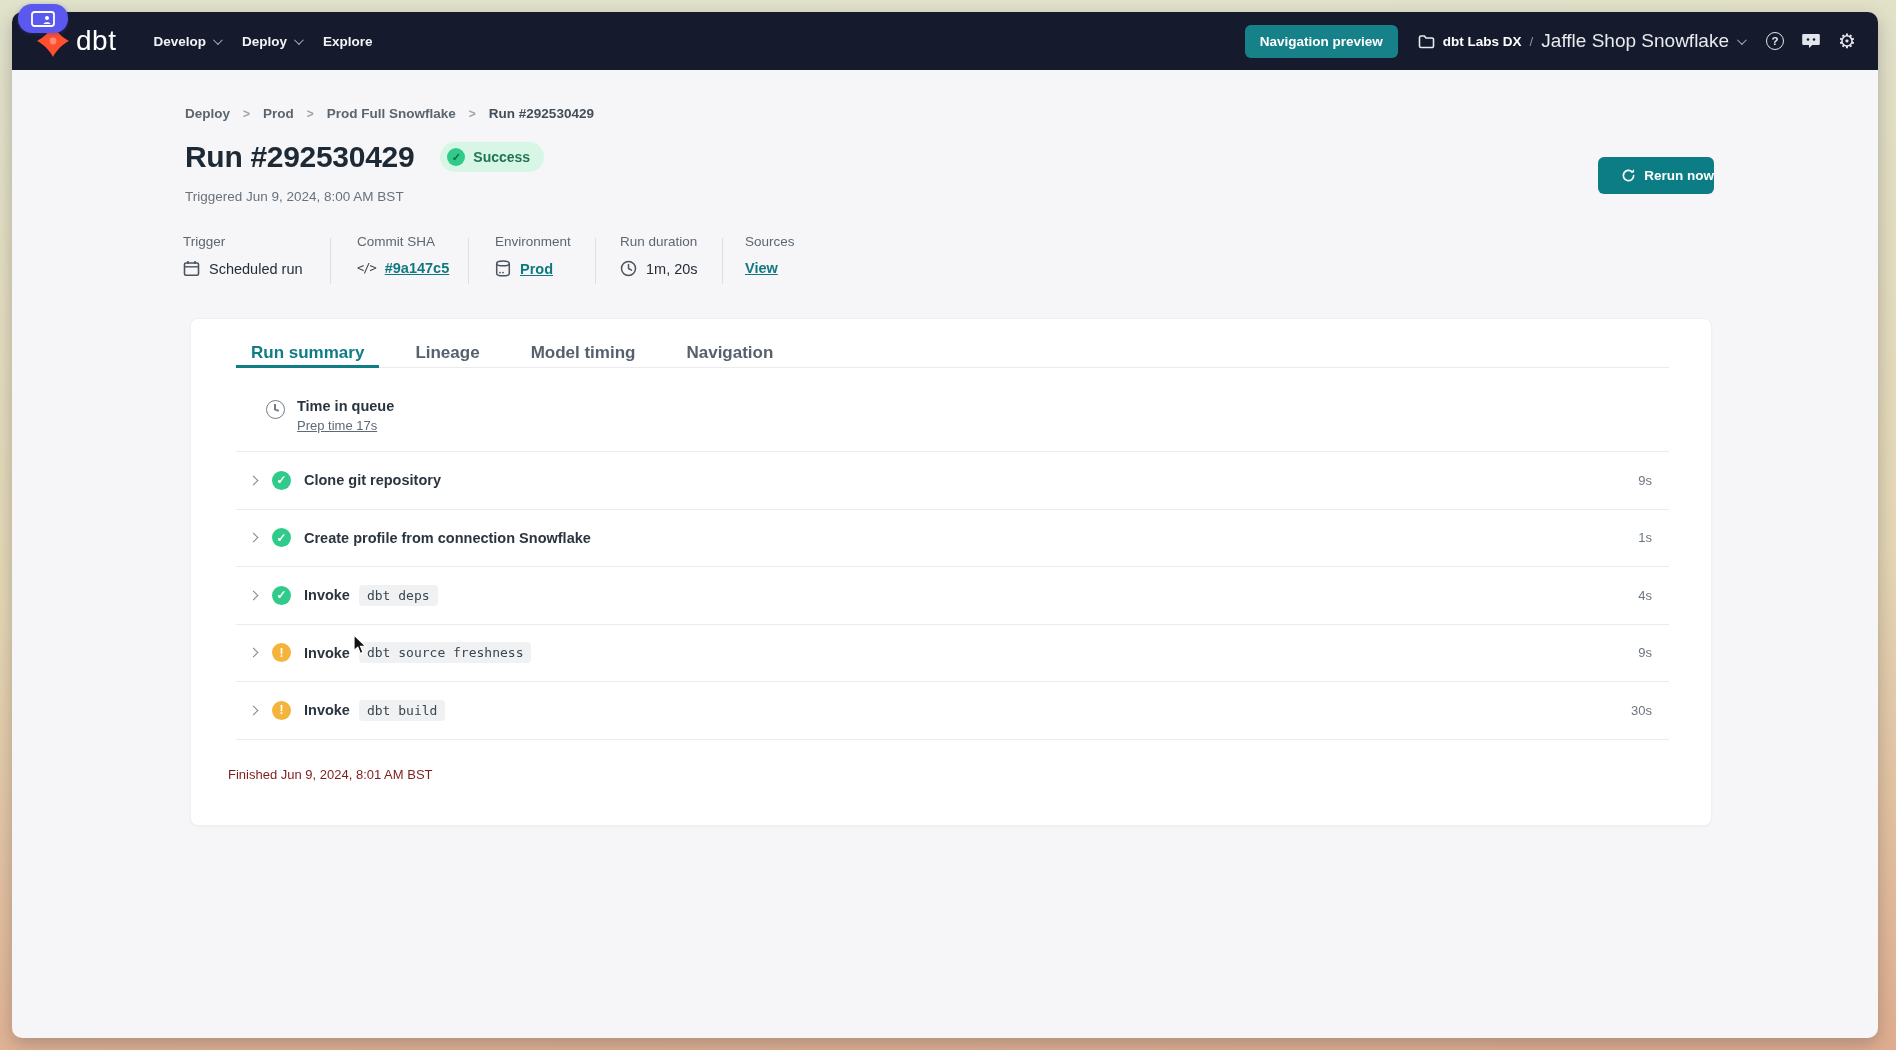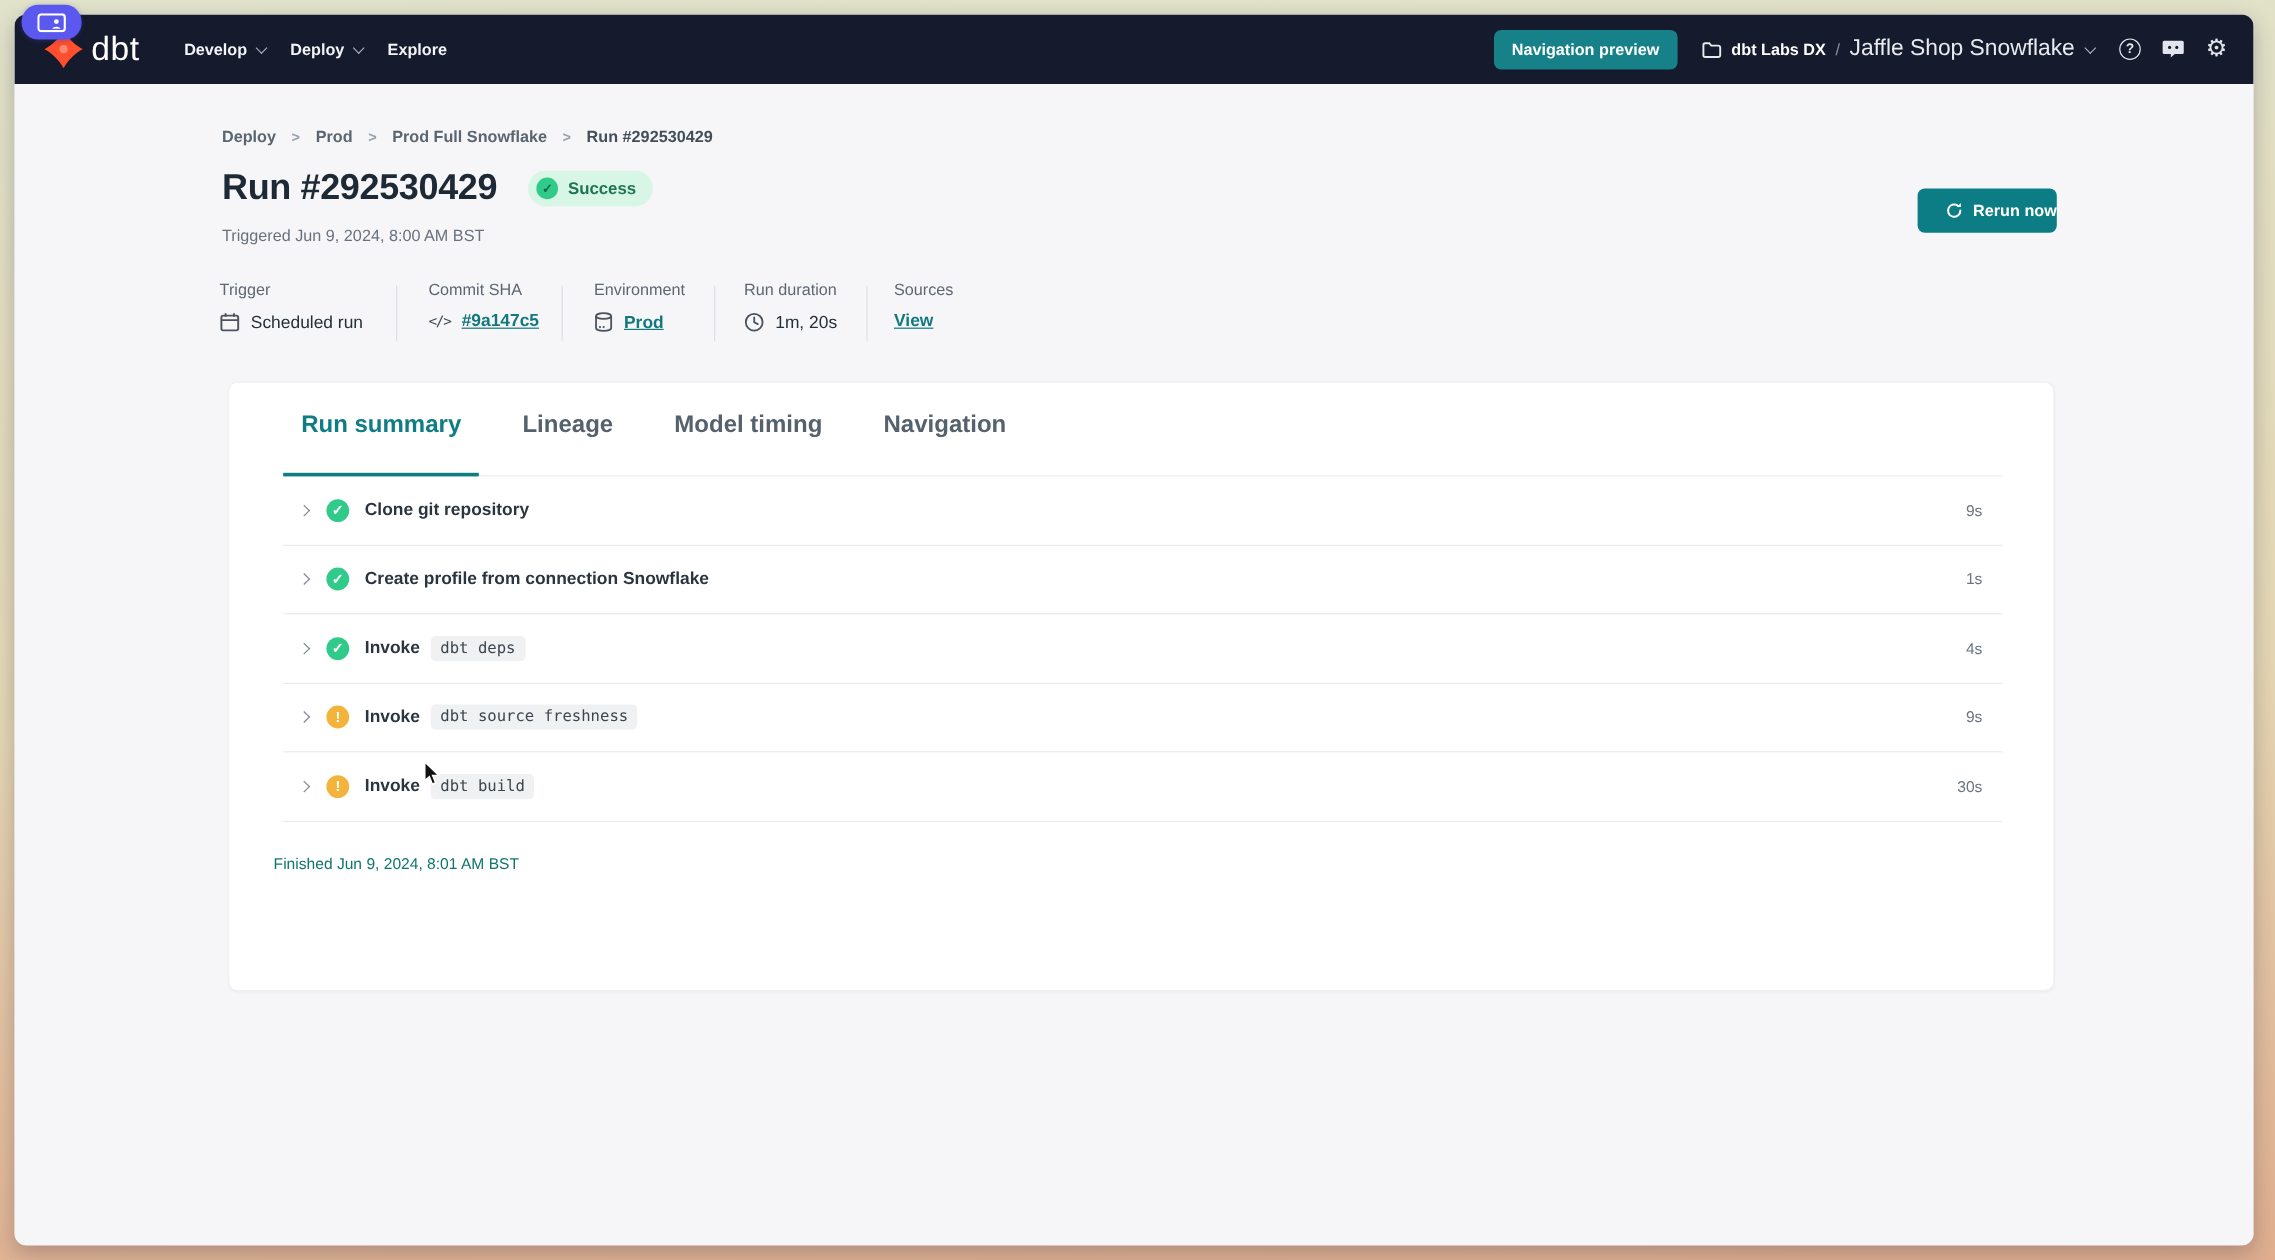--- a/index.html
+++ b/index.html
@@ -83,21 +83,21 @@
   .code-glyph { font-family:"DejaVu Sans Mono", monospace; font-size:12px; color:#3c4650; letter-spacing:-1px; }
   
   .card {
     position:absolute; left:178px; top:248px; width:1522px; height:508px;
     background:#ffffff; border:1px solid #eef0f2; border-radius:8px;
     box-shadow:0 1px 2px rgba(30,40,50,.04);
   }
   .card-inner { margin:0 42px 0 45px; }
   .tabs { display:flex; gap:21px; padding-top:24px; border-bottom:1px solid #e9ebed; }
   .tab {
-    font-size:20px; font-weight:600; color:#55616d; padding:0 15px 28px 15px;
+    font-size:17px; font-weight:600; color:#55616d; padding:0 15px 2px 15px;
     cursor:pointer; border-bottom:3px solid transparent; margin-bottom:-1px;
   }
   .tab.active { color:#0f7d84; border-bottom-color:#0f7d84; }
   .queue { display:flex; align-items:flex-start; gap:12px; padding:30px 0 18px 30px; border-bottom:1px solid #e9ebed; }
   .queue-title { font-size:14.5px; font-weight:700; color:#2b3540; margin-bottom:4px; }
   .queue-link { font-size:13px; color:#5f6a76; text-decoration:underline; cursor:pointer; }
   .step-row {
     display:flex; align-items:center; height:57.5px; border-bottom:1px solid #e9ebed;
     padding-left:8px; cursor:pointer;
   }
@@ -108,21 +108,21 @@
   }
   .status-dot[data-status="success"] { background:#30ca8a; }
   .status-dot[data-status="warning"] { background:#f4b43c; }
   .step-label { font-size:14.5px; font-weight:700; color:#2b3540; display:flex; align-items:center; gap:9px;text-align:center; }
   .code-chip {
     font-family:"DejaVu Sans Mono", monospace; font-size:13px; font-weight:400; color:#3c4650;
     background:#eff1f2; border-radius:4px; padding:3px 8px;
   }
   .code-chip:empty { display:none; }
   .duration { margin-left:auto; padding-right:17px; font-size:13px; color:#6b7580; }
-  .card-footer { padding:27px 0 0 37px; font-size:13px; color:#0f766e; }
+  .card-footer { padding:27px 0 0 37px; font-size:13px; color:#7f1d1d; }
   
   .clock-ico {
     width:19px; height:19px; border:1.8px solid #717c88; border-radius:50%; position:relative; flex:0 0 auto; margin-top:2px;
   }
   .clock-ico::after {
     content:""; position:absolute; left:7px; top:3px; width:1.8px; height:6px; background:#717c88;
   }
   .clock-ico::before {
     content:""; position:absolute; left:7px; top:7.5px; width:5px; height:1.8px; background:#717c88; transform:rotate(20deg);
   }
@@ -282,20 +282,27 @@
     <section class="card">
       <div class="card-inner">
 
         <div class="tabs">
           <div class="tab active">Run summary</div>
           <div class="tab">Lineage</div>
           <div class="tab">Model timing</div>
           <div class="tab">Navigation</div>
         </div>
 
+        <div class="queue">
+          <span class="clock-ico"></span>
+          <div>
+            <div class="queue-title">Time in queue</div>
+            <div class="queue-link">Prep time 17s</div>
+          </div>
+        </div>
 
         <div class="step-row">
           <span class="expand">
               <i class="chev right"></i>
             </span>
           <span class="status-dot" data-status="success">
               <span>✓</span>
             </span>
           <span class="step-label">
             <span>Clone git repository</span>

